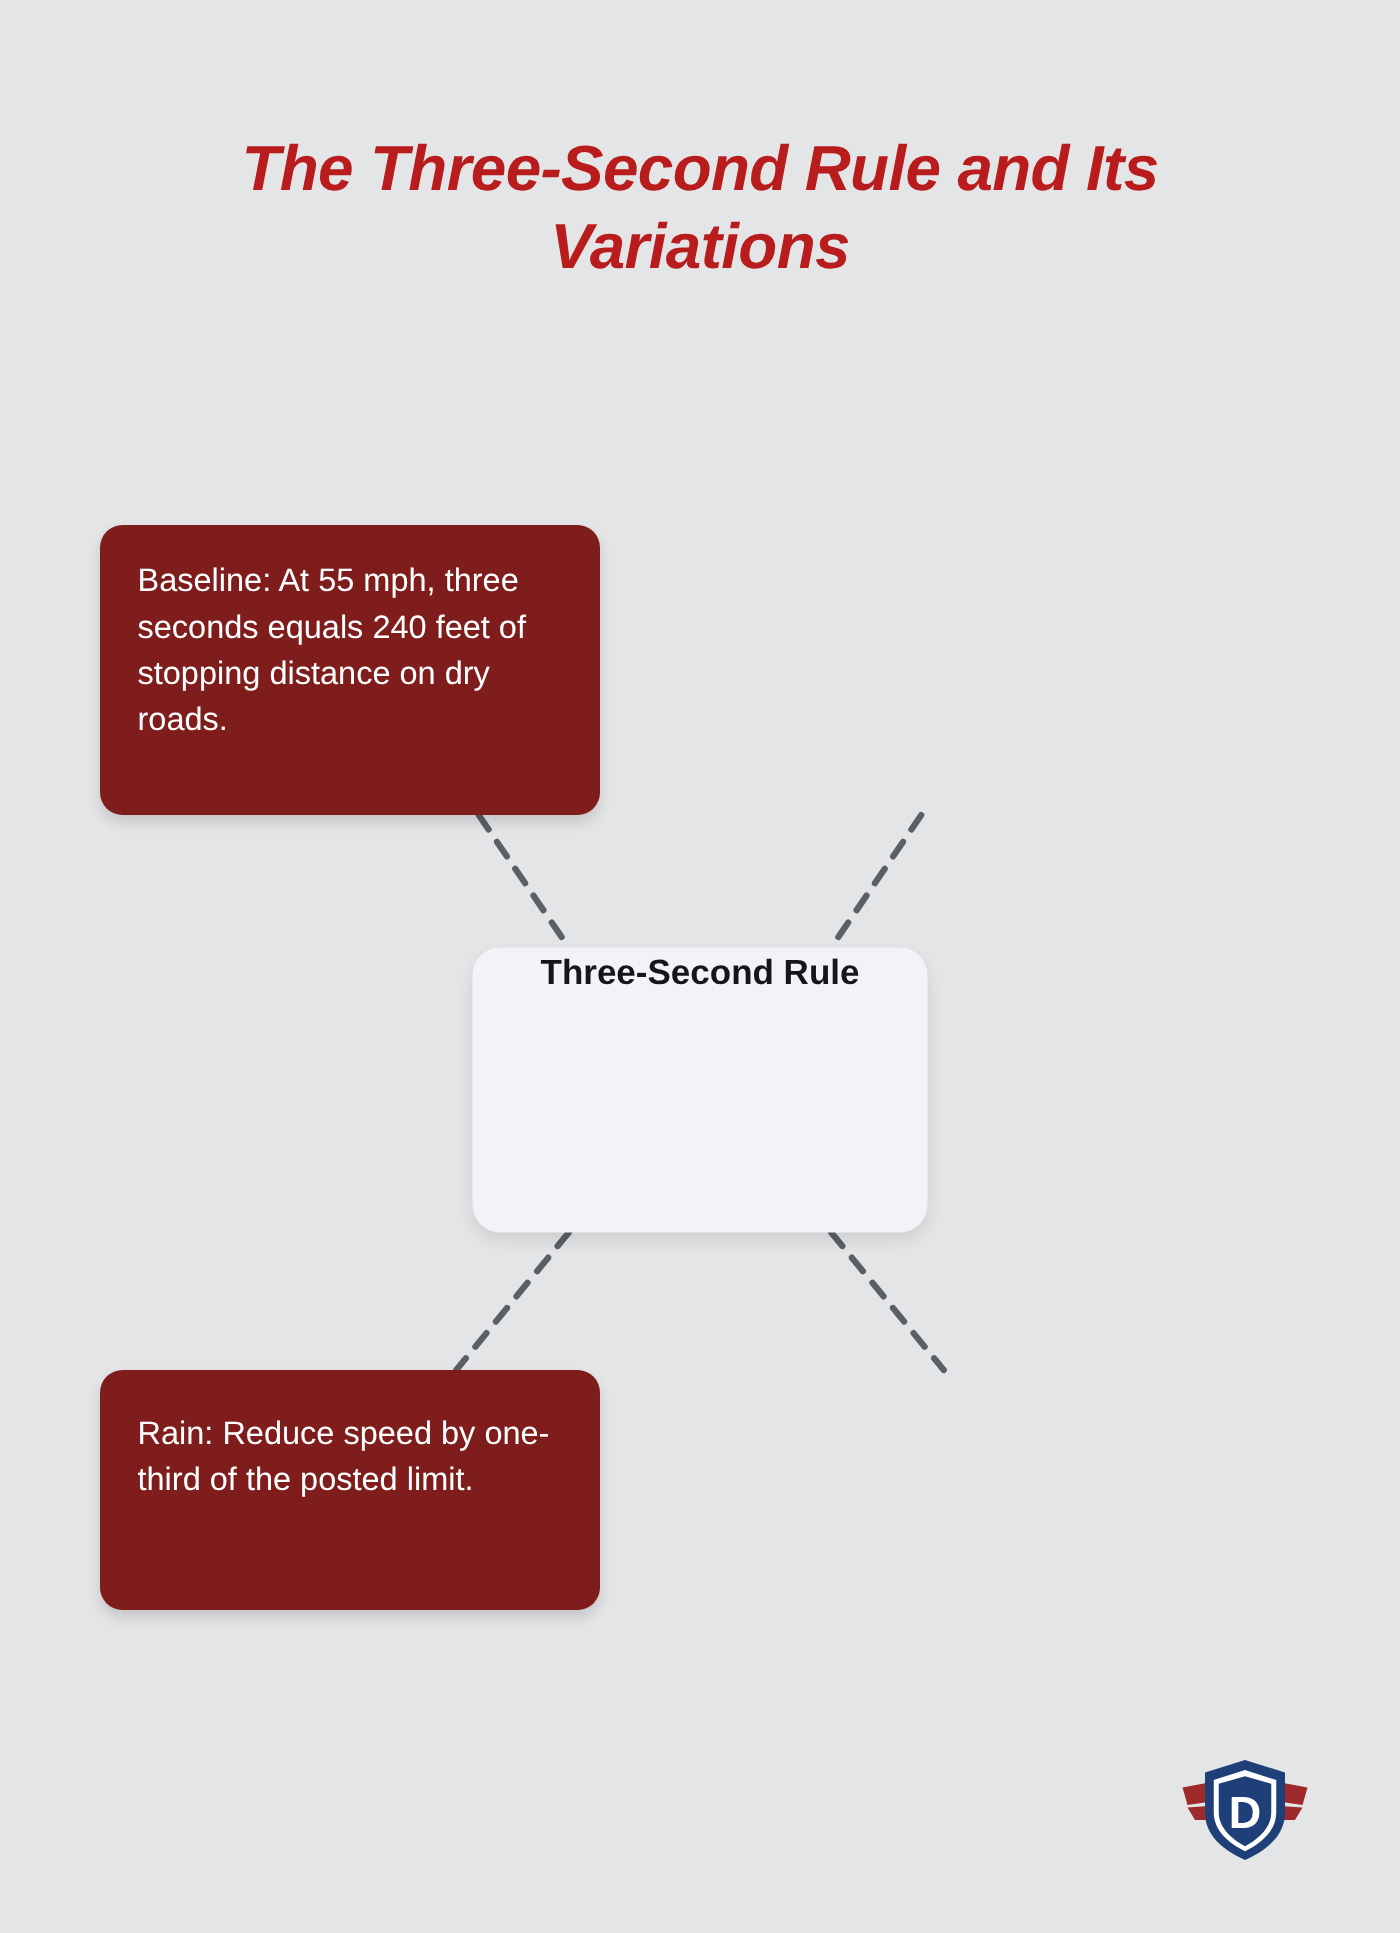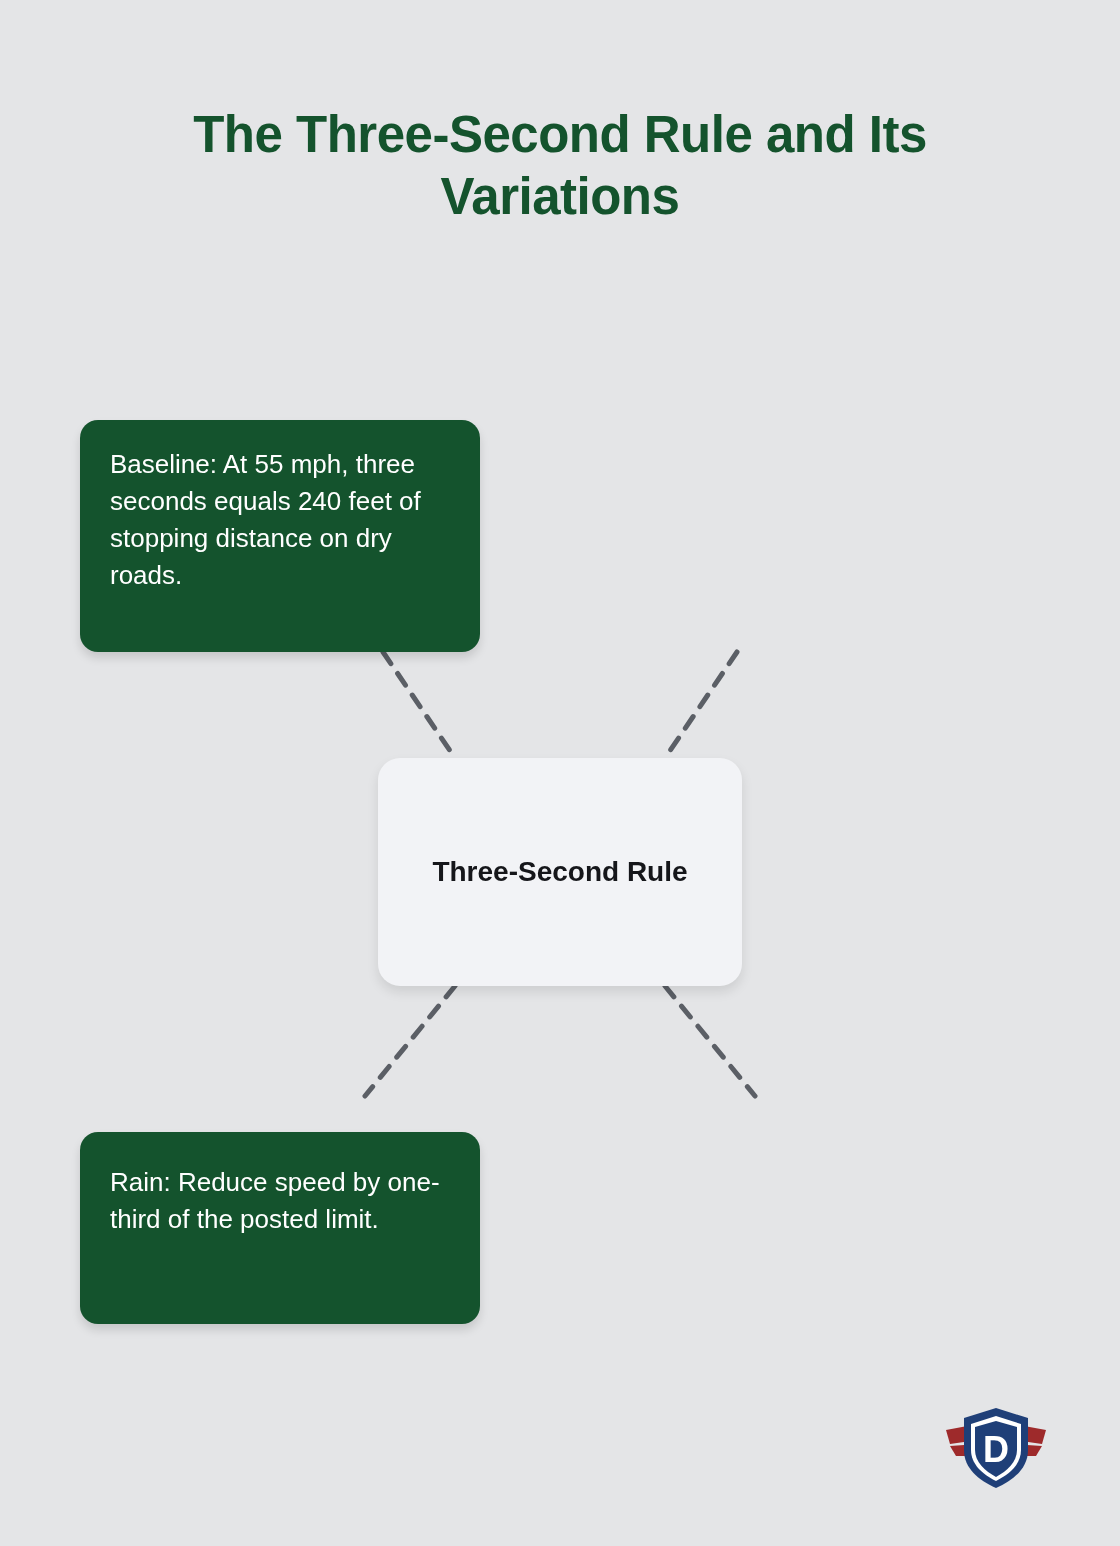--- a/index.html
+++ b/index.html
@@ -21,58 +21,58 @@
   }
   .title {
     position: absolute;
     top: 104px;
     left: 70px;
     width: 980px;
     text-align: center;
     font-size: 51px;
     font-weight: bold;
     line-height: 1.22;
-    color: #14532d;
+    color: #b91c1c;
     letter-spacing: -0.5px;
+    font-style: italic;
   }
   .connectors {
     position: absolute;
     top: 0;
     left: 0;
     width: 1120px;
     height: 1546px;
     pointer-events: none;
   }
   .node {
     position: absolute;
     box-sizing: border-box;
     border-radius: 18px;
-    background: #14532d;
+    background: #7f1d1d;
     color: #ffffff;
     font-size: 26px;
     line-height: 1.42;
     padding: 26px 30px;
     box-shadow: 0 6px 10px rgba(0,0,0,0.13);
   }
   .node-tl { top: 420px; left: 80px; width: 400px; height: 232px; }
   .node-tr { top: 420px; left: 640px; width: 400px; height: 232px; }
-  .node-bl { top: 1096px; left: 80px; width: 400px; height: 192px; padding-top: 32px; margin-top: 36px; }
+  .node-bl { top: 1096px; left: 80px; width: 400px; height: 192px; padding-top: 32px; }
   .node-br { top: 1096px; left: 640px; width: 400px; height: 192px; padding-top: 32px; }
   .center-node {
     position: absolute;
     top: 758px;
     left: 378px;
     width: 364px;
     height: 228px;
     box-sizing: border-box;
     background: #f2f3f6;
     border-radius: 22px;
     box-shadow: 0 6px 12px rgba(0,0,0,0.10);
     display: flex;
-    align-items: center;
     justify-content: center;
     text-align: center;
     color: #15161a;
     font-size: 28px;
     font-weight: bold;
     line-height: 1.45;
     padding: 0 40px;
   }
   .logo {
     position: absolute;

